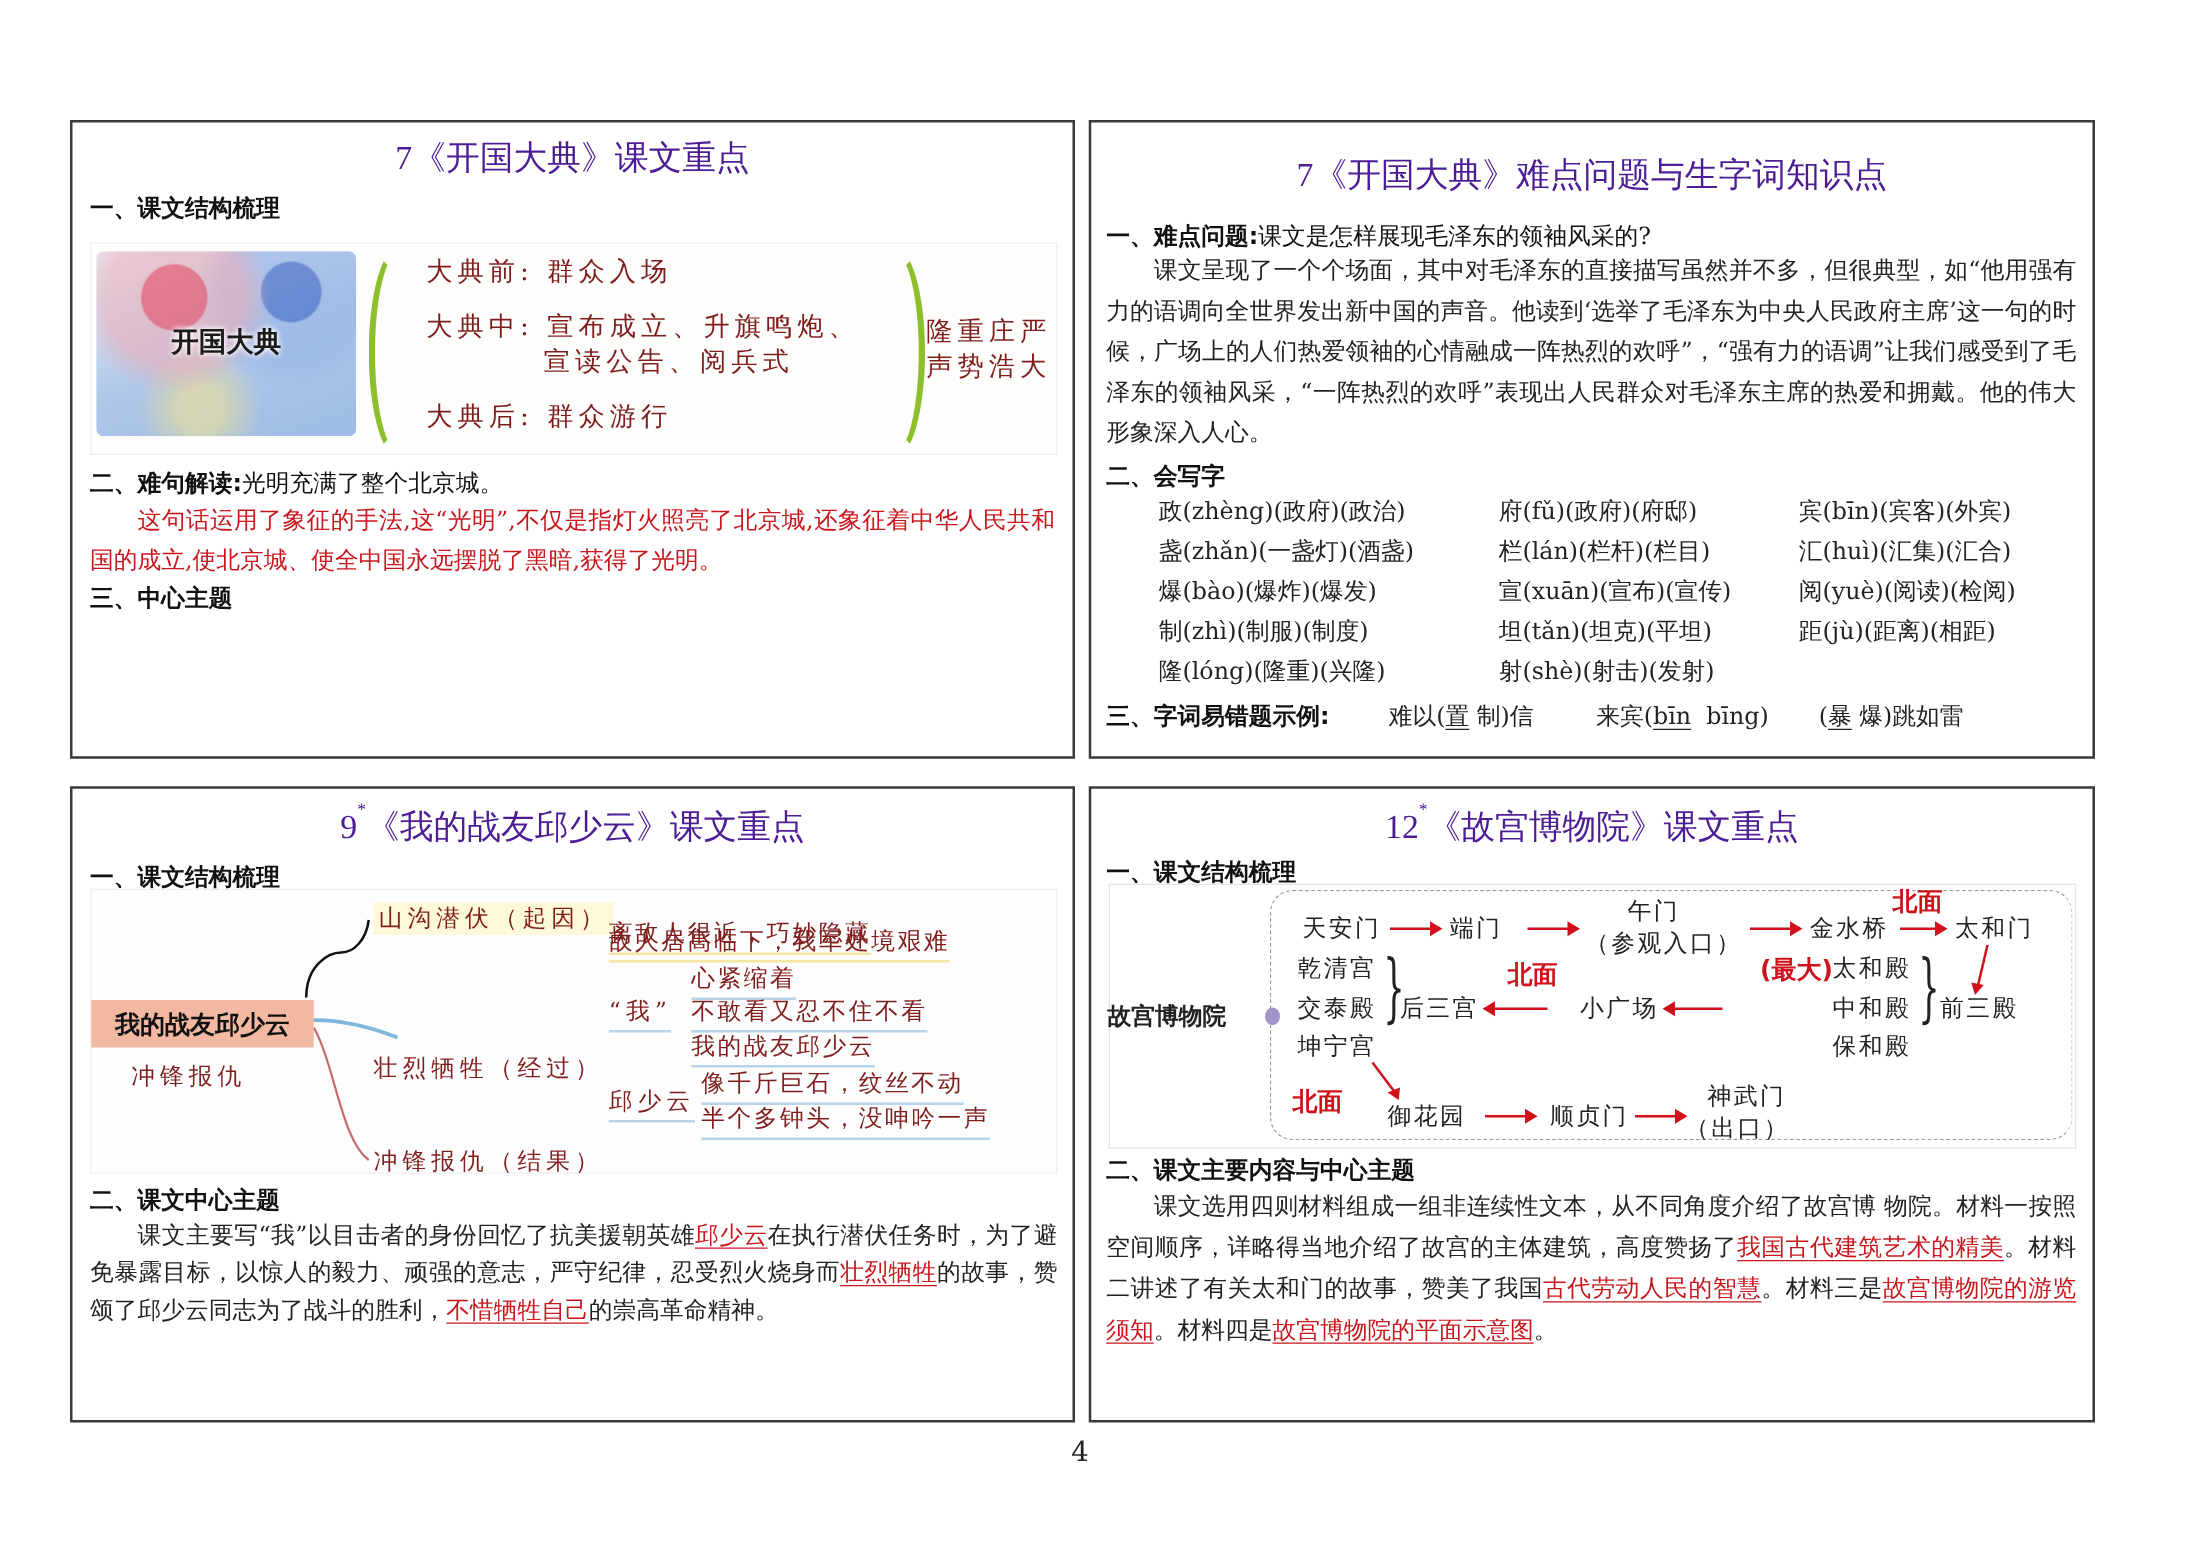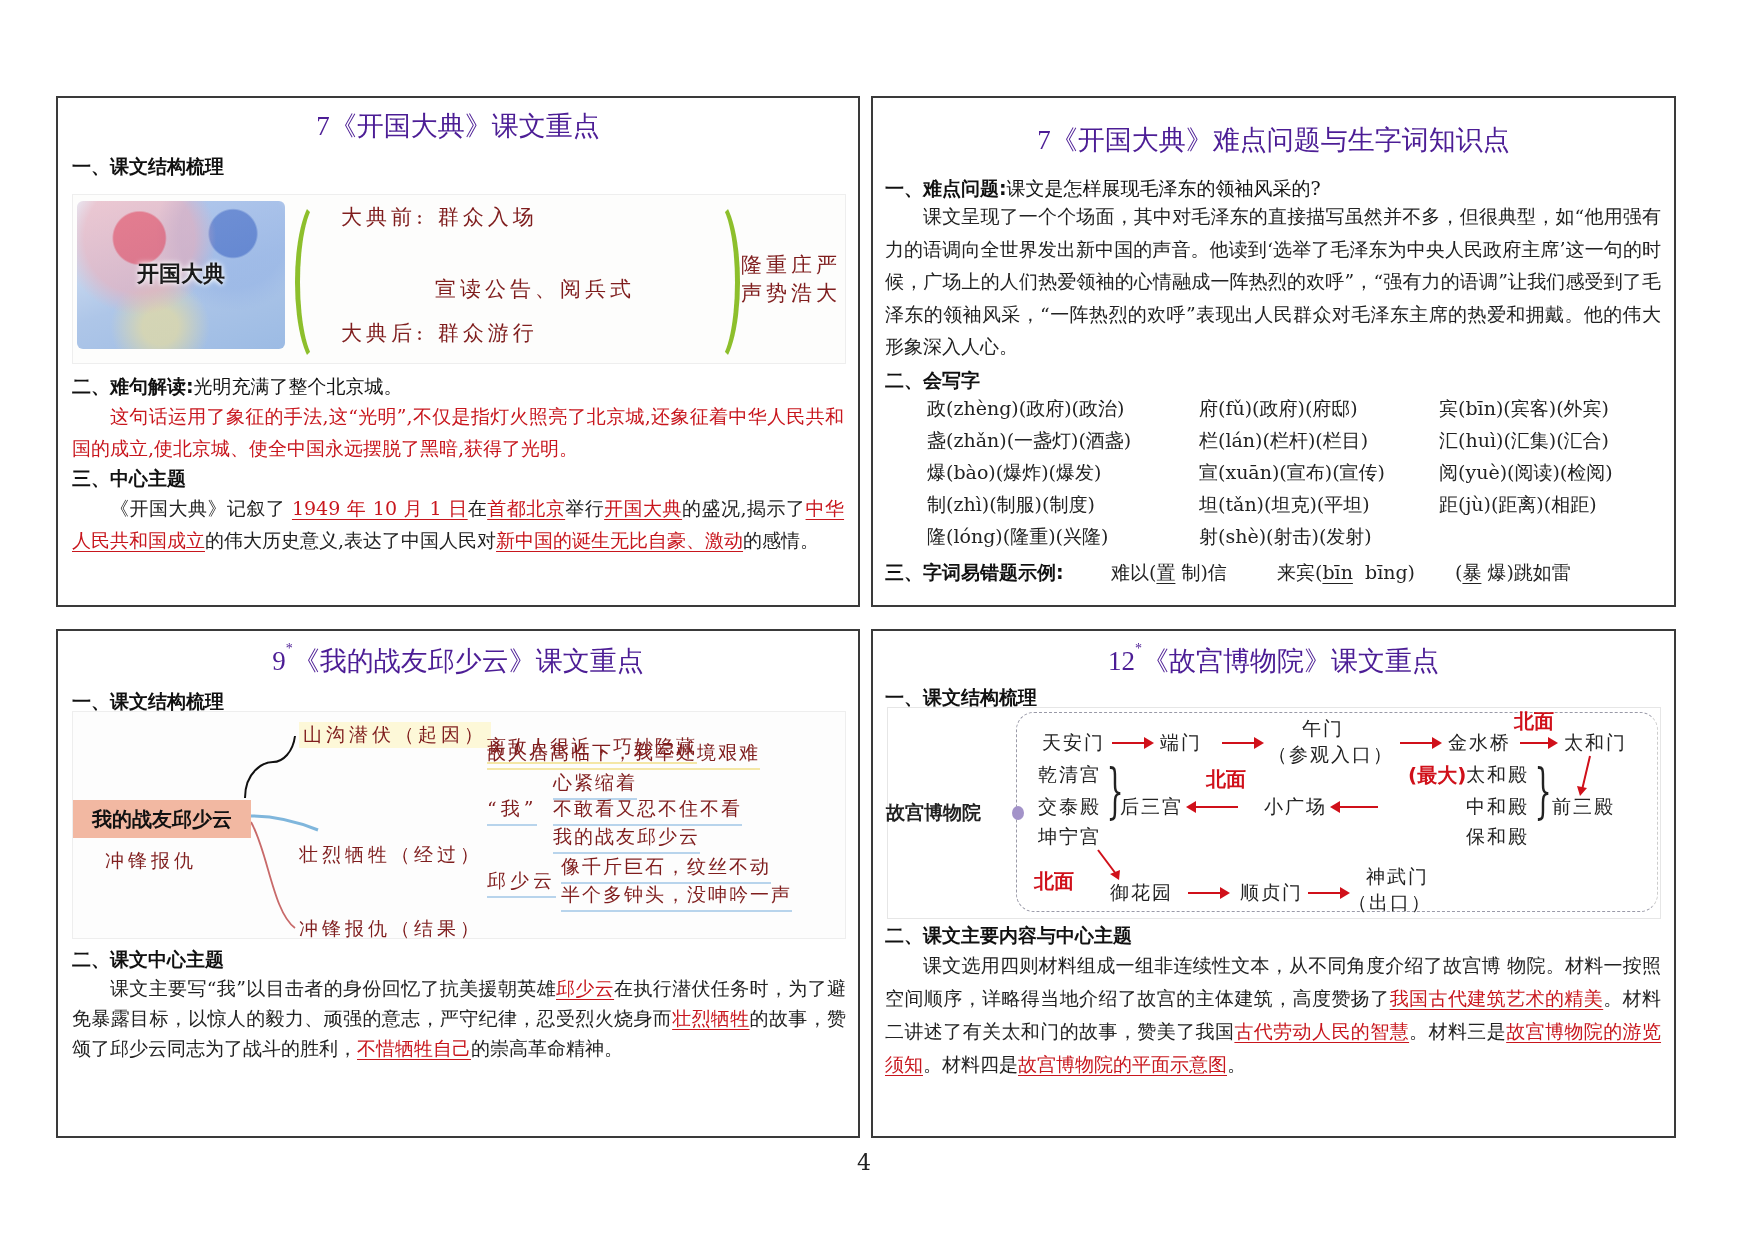--- a/index.html
+++ b/index.html
@@ -62,36 +62,36 @@
       <div class="fire-label">开国大典</div>
     </div>
 
     <div class="paren" style="left:222px;top:2px;width:44px;height:160px;border-left-color:#8dbf2c;"></div>
 
     <div class="paren" style="left:618px;top:2px;width:44px;height:160px;transform:scaleX(-1);border-left-color:#8dbf2c;"></div>
 
     <div class="abs kai" style="left:268px;top:8px;">
       <span>大典前:</span> <span>群众入场</span>
     </div>
+    <div class="abs kai" style="left:268px;top:52px;">
+      <span>大典中:</span> <span>宣布成立、升旗鸣炮、</span>
+    </div>
     <div class="abs kai" style="left:362px;top:80px;">宣读公告、阅兵式</div>
     <div class="abs kai" style="left:268px;top:124px;">
       <span>大典后:</span> <span>群众游行</span>
     </div>
     <div class="abs kai" style="left:668px;top:56px;">隆重庄严</div>
     <div class="abs kai" style="left:668px;top:84px;">声势浩大</div>
   </div>
 
   <div class="h" style="left:14px;top:276px;">
     <span>二、难句解读:</span><span class="plain">光明充满了整个北京城。</span>
   </div>
   <div class="para red" style="left:14px;top:302px;width:772px;text-indent:38px;">这句话运用了象征的手法,这“光明”,不仅是指灯火照亮了北京城,还象征着中华人民共和国的成立,使北京城、使全中国永远摆脱了黑暗,获得了光明。</div>
   <div class="h" style="left:14px;top:368px;">三、中心主题</div>
-  <div class="para" style="left:14px;top:394px;width:772px;text-indent:38px;">
-    <span>《开国大典》记叙了 </span><span class="ul">1949 年 10 月 1 日</span><span>在</span><span class="ul">首都北京</span><span>举行</span><span class="ul">开国大典</span><span>的盛况,揭示了</span><span class="ul">中华人民共和国成立</span><span>的伟大历史意义,表达了中国人民对</span><span class="ul">新中国的诞生无比自豪、激动</span><span>的感情。</span>
-  </div>
 </div>
 
 <div class="box" style="left:871px;top:96px;width:805px;height:511px;">
   <div class="title" style="top:24px;">
     <span>7</span><span>《开国大典》难点问题与生字词知识点</span>
   </div>
   <div class="h" style="left:12px;top:78px;">
     <span>一、难点问题:</span><span class="plain">课文是怎样展现毛泽东的领袖风采的?</span>
   </div>
   <div class="para" style="left:12px;top:102px;width:776px;text-indent:38px;line-height:32.5px;">课文呈现了一个个场面，其中对毛泽东的直接描写虽然并不多，但很典型，如“他用强有力的语调向全世界发出新中国的声音。他读到‘选举了毛泽东为中央人民政府主席’这一句的时候，广场上的人们热爱领袖的心情融成一阵热烈的欢呼”，“强有力的语调”让我们感受到了毛泽东的领袖风采，“一阵热烈的欢呼”表现出人民群众对毛泽东主席的热爱和拥戴。他的伟大形象深入人心。</div>

